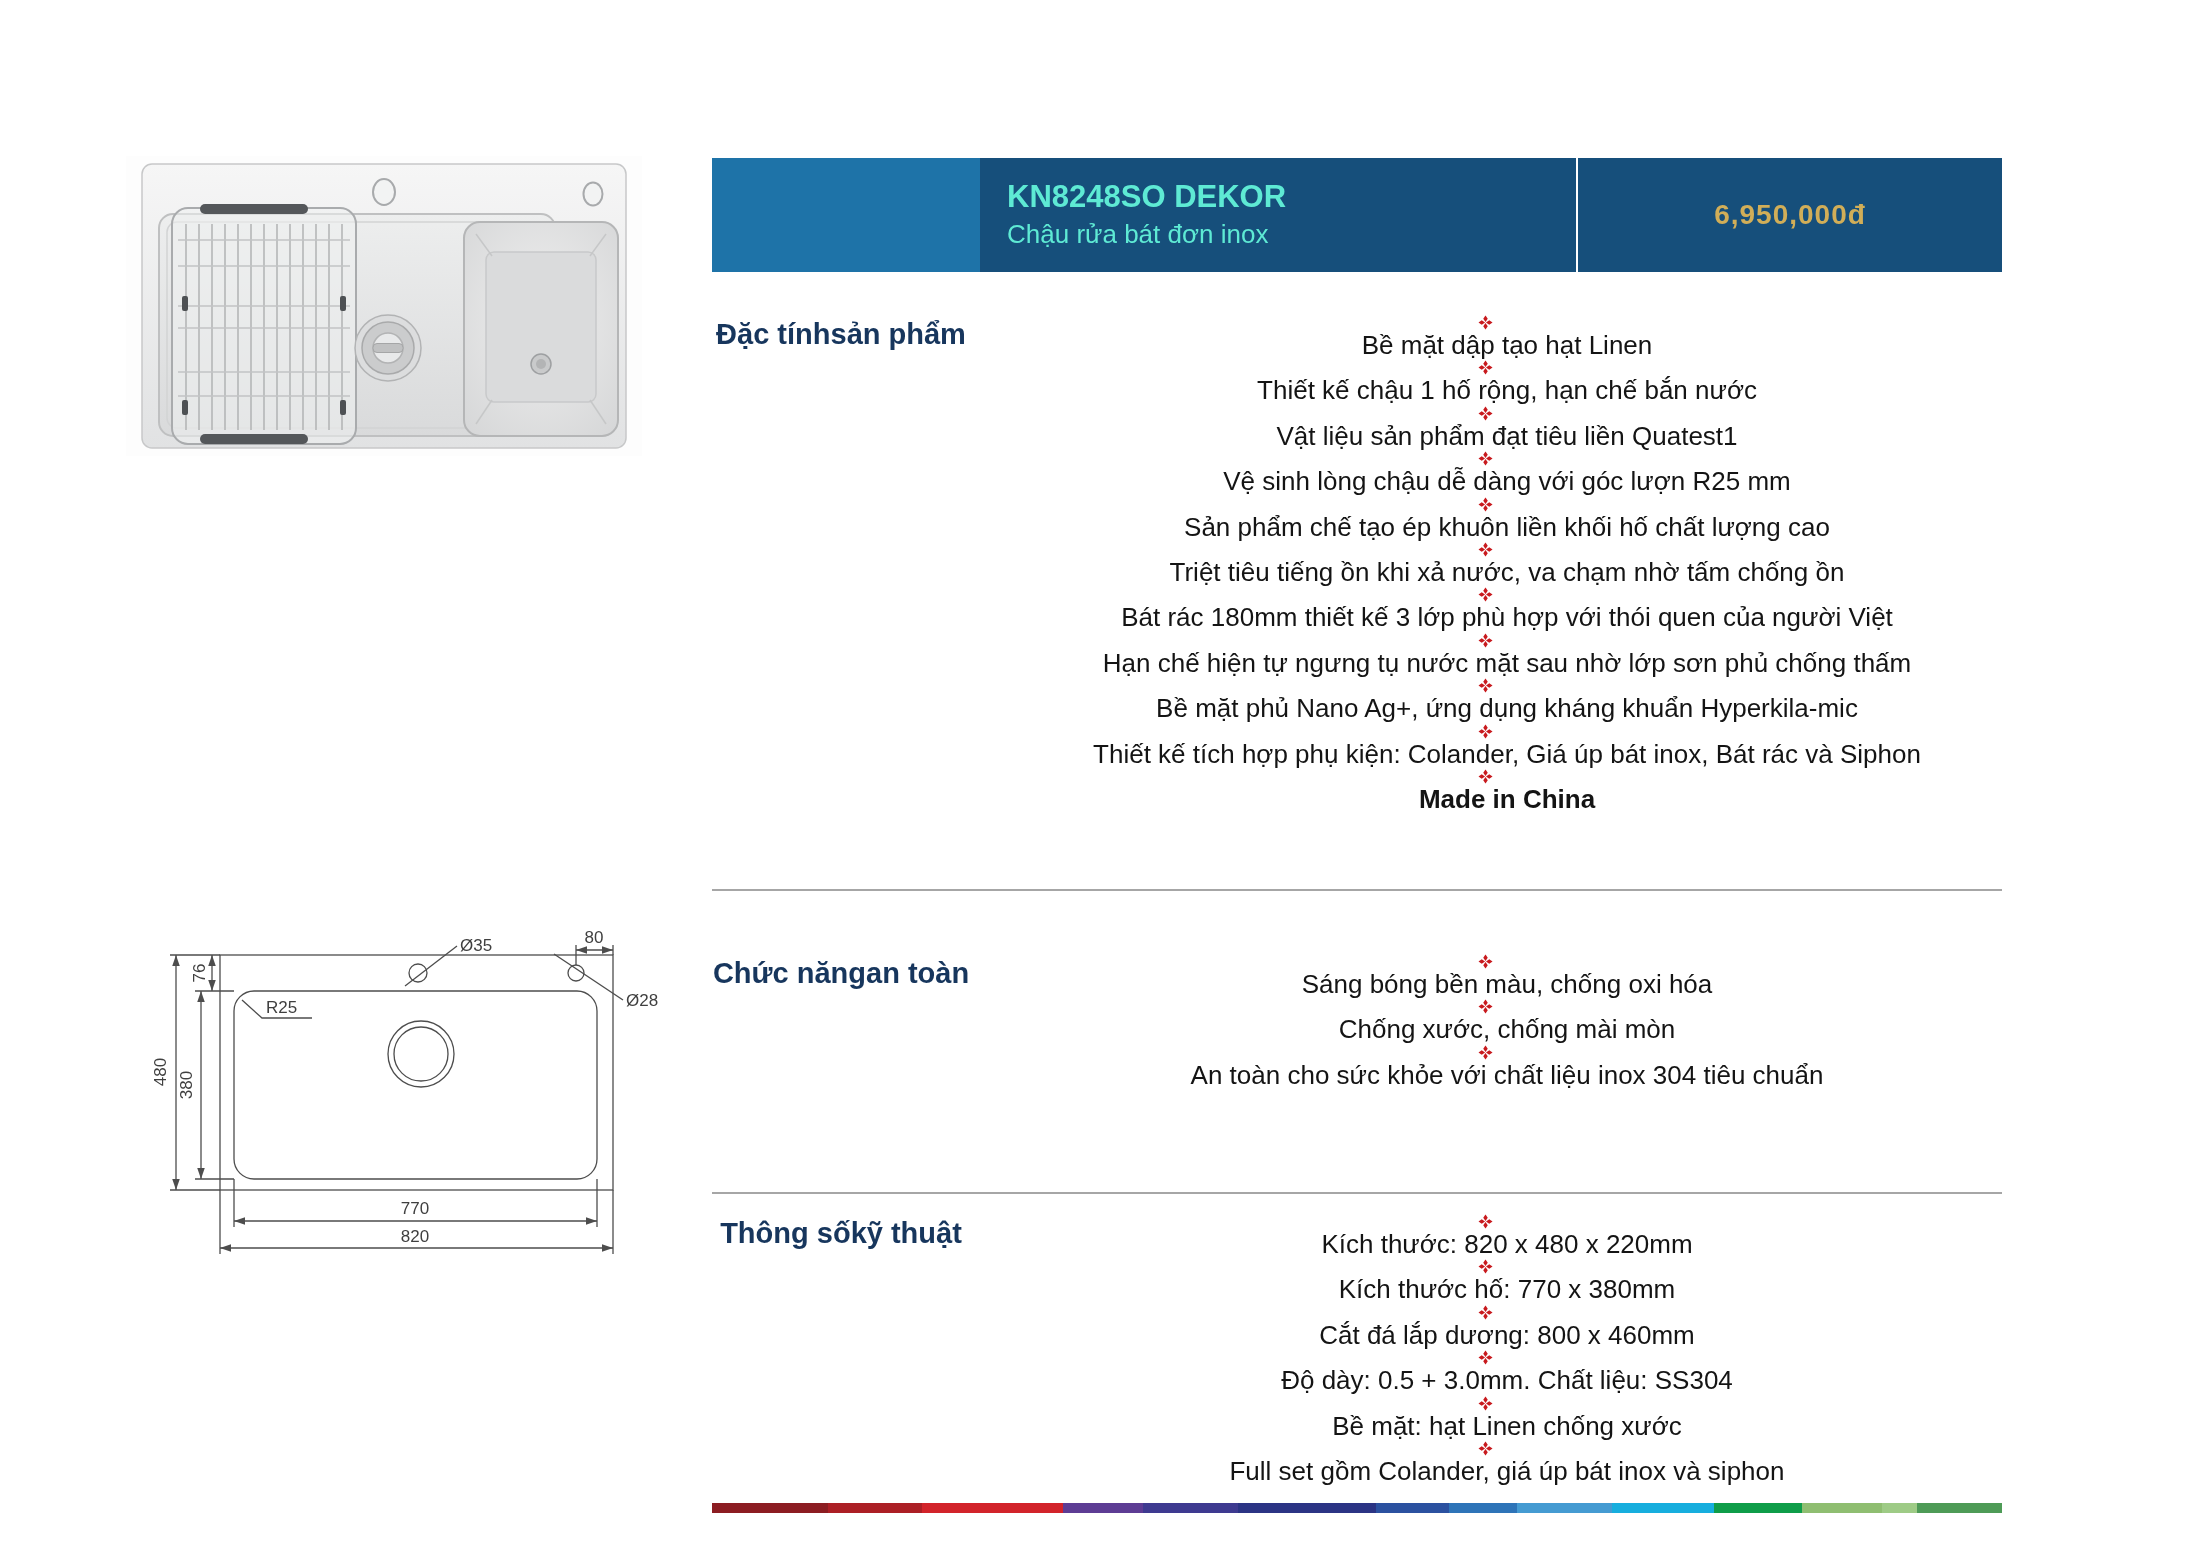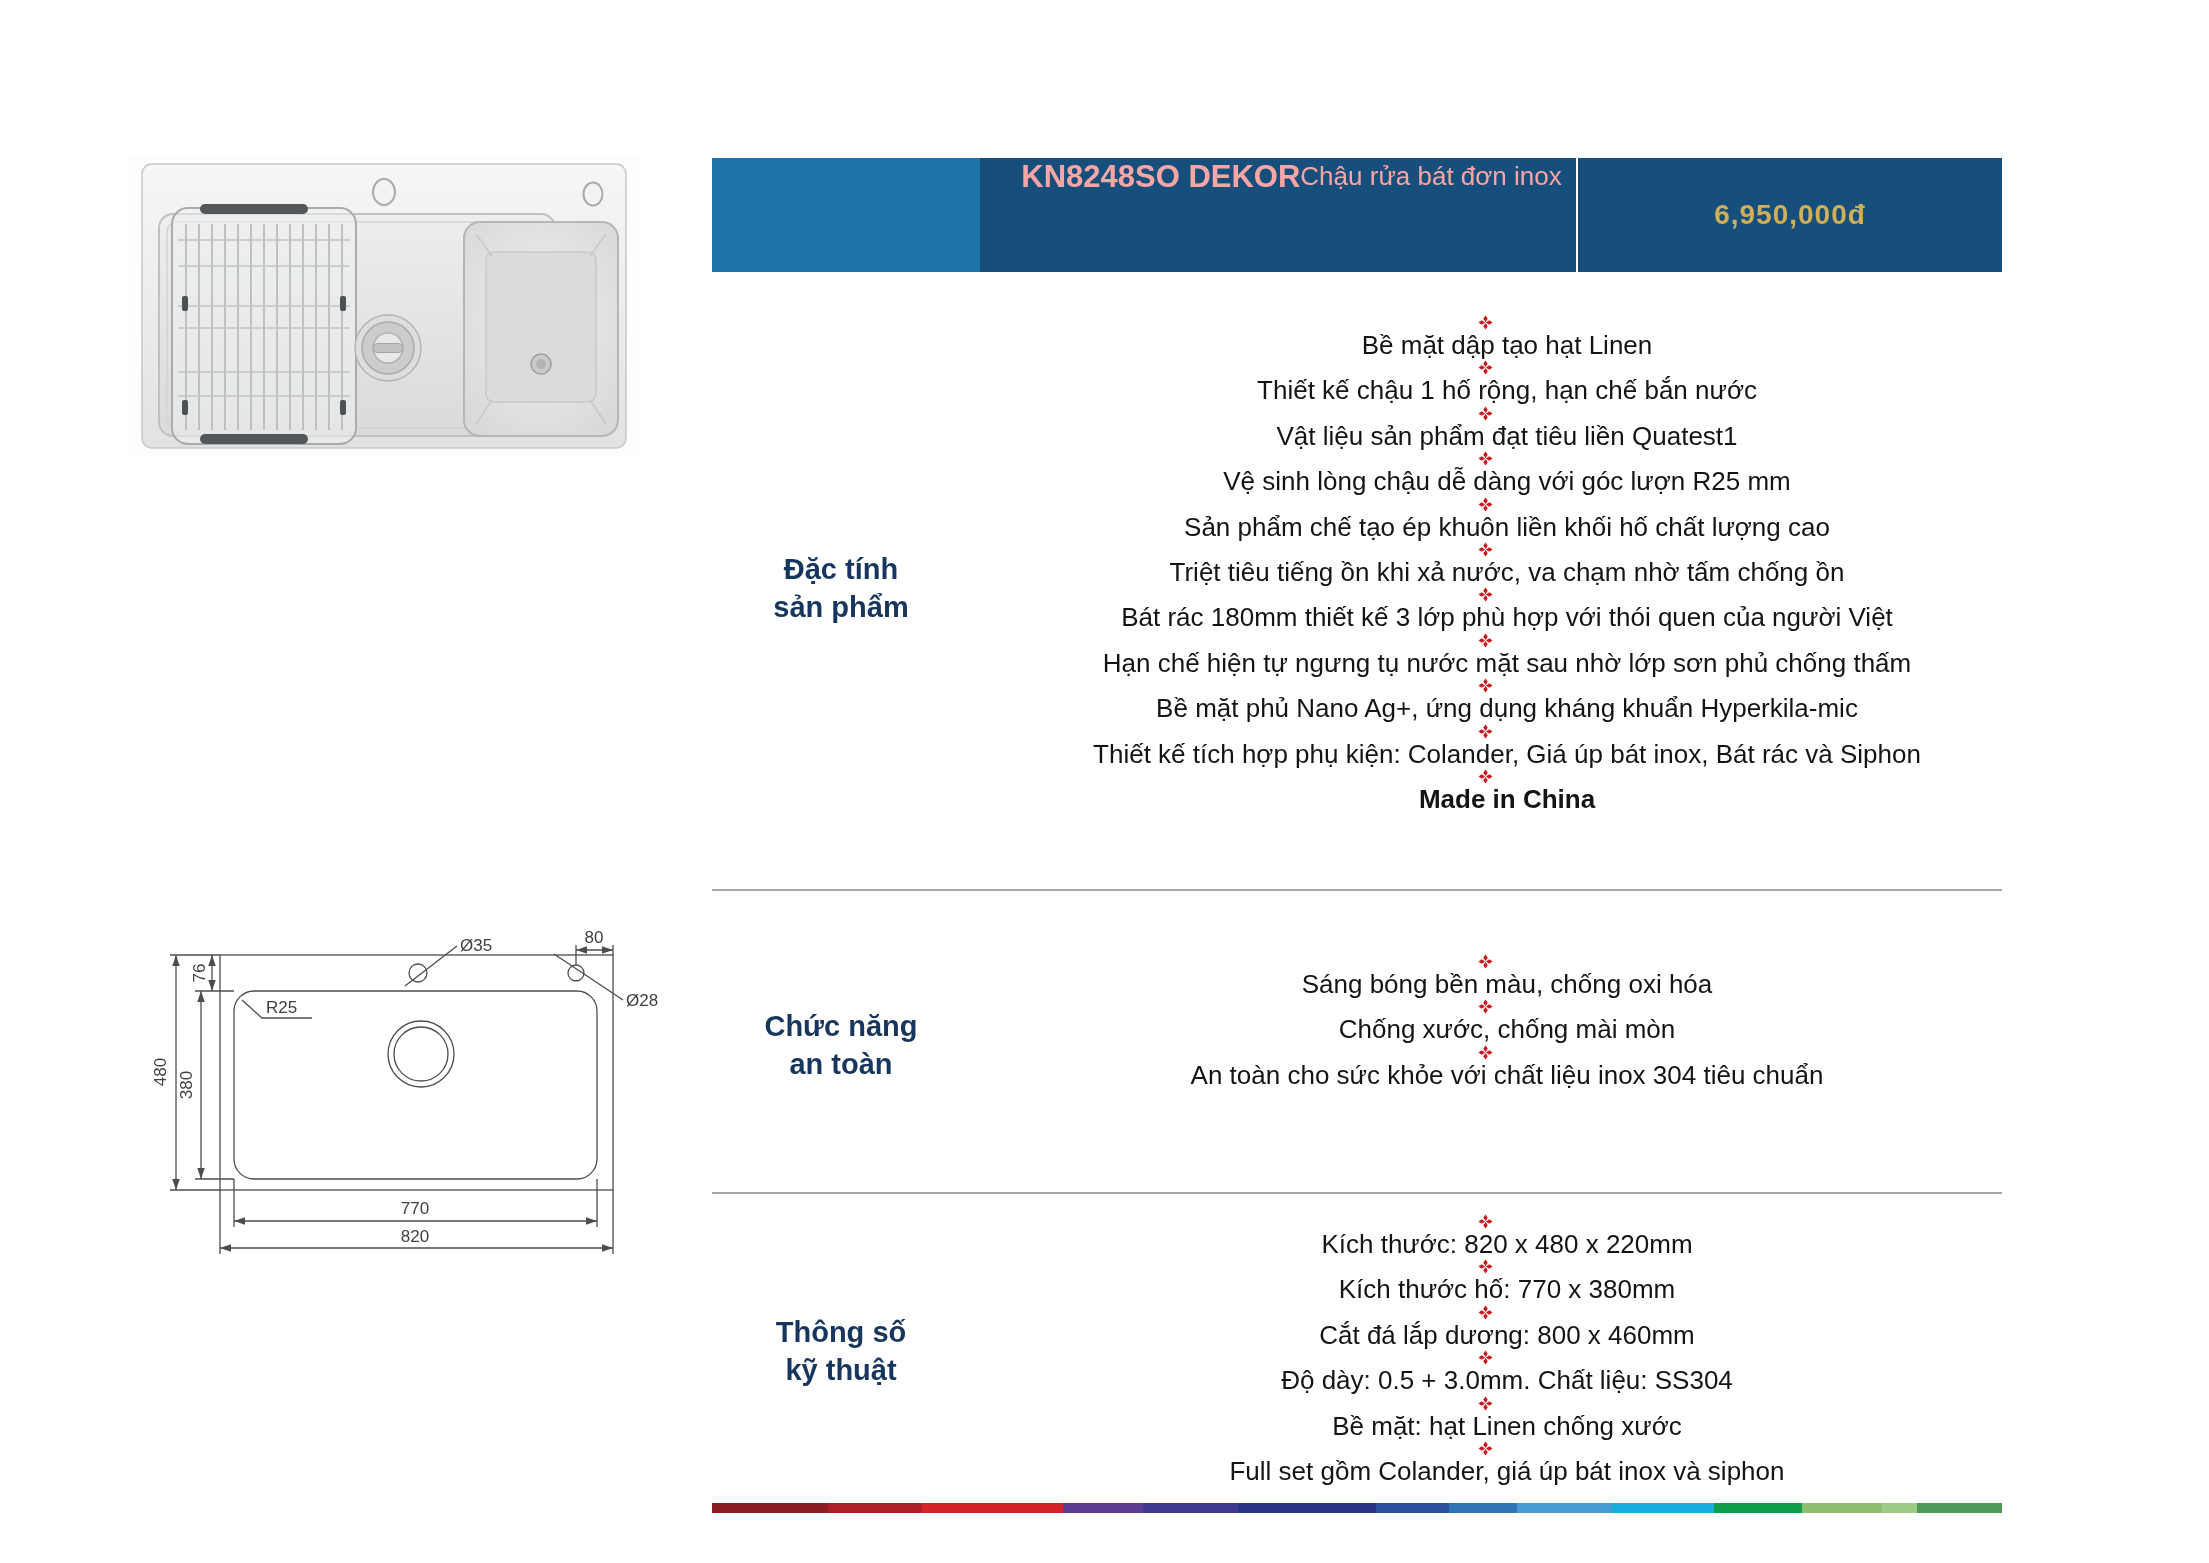--- a/index.html
+++ b/index.html
@@ -12,35 +12,35 @@
     overflow:hidden;
   }
   
   .header{
     position:absolute;left:712px;top:158px;width:1290px;height:114px;
     display:flex;align-items:stretch;
   }
   .header-accent{width:268px;background:var(--header-light,#1E73A8);}
   .header-titles{
     width:596px;background:var(--header-dark,#164F7B);
-    display:flex;flex-direction:row;justify-content:center;
-    padding-left:27px;box-sizing:border-box;color:#fca5a5;
+    display:flex;flex-direction:column;justify-content:center;
+    padding-left:27px;box-sizing:border-box;color:#5eead4;
   }
   .model{font-size:31px;font-weight:bold;line-height:38px;}
   .subtitle{font-size:26px;line-height:36px;}
   .header-sep{width:2px;background:rgba(255,255,255,0.35);}
   .price-zone{
     flex:1;background:var(--header-dark,#164F7B);
     display:flex;align-items:center;justify-content:center;
   }
   .price{font-size:28px;font-weight:bold;color:var(--price-gold,#D1AE58);letter-spacing:1px;}
   
   .row{position:absolute;left:712px;width:1290px;display:flex;}
   .row-label{
-    width:258px;display:flex;flex-direction:column;justify-content:center;
+    width:258px;display:flex;flex-direction:row;justify-content:center;
     text-align:center;font-size:29px;font-weight:bold;line-height:38px;
     color:var(--label-navy,#17365D);
   }
   ul.bullets{list-style:none;margin:0;padding:0 0 0 42px;flex:1;}
   li.bullet-item{
     height:45.4px;display:flex;align-items:center;
     font-size:26px;
     flex-direction:column;
   }
   li.bullet-item .bullet-icon{flex:0 0 15px;width:15px;height:15px;margin-right:44px;}

